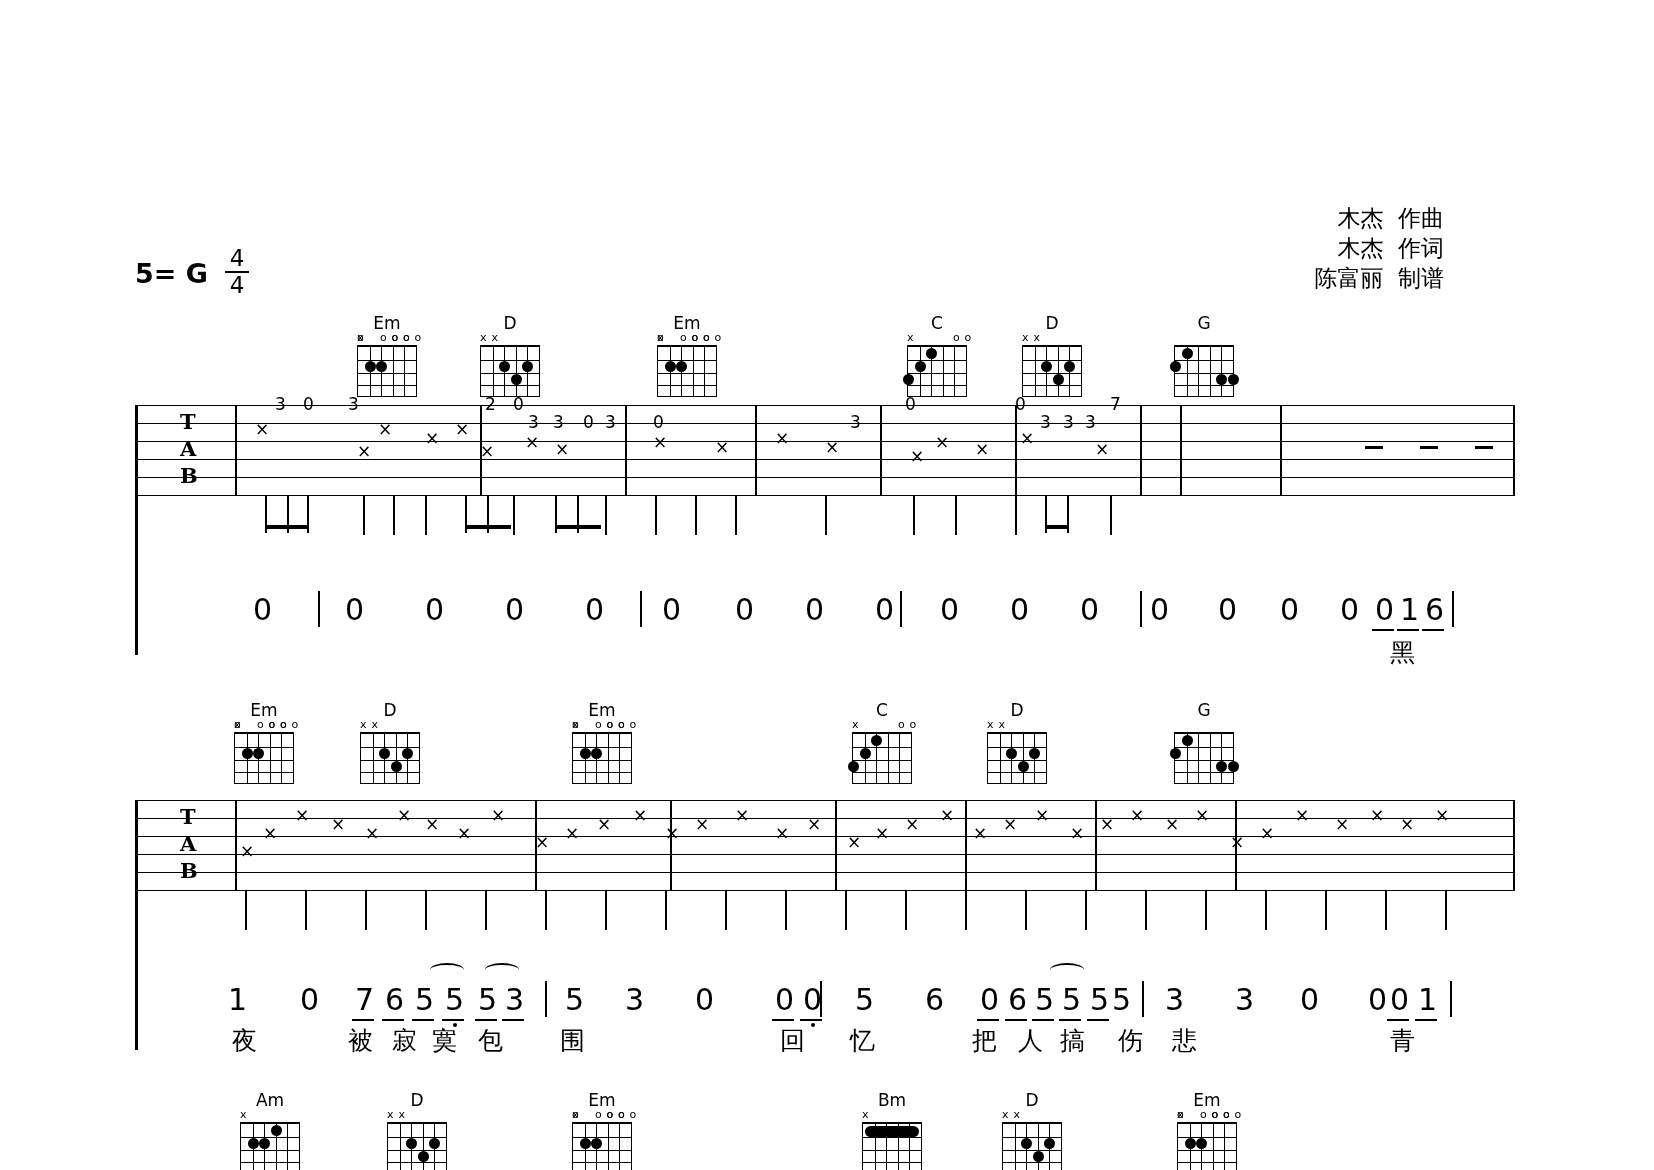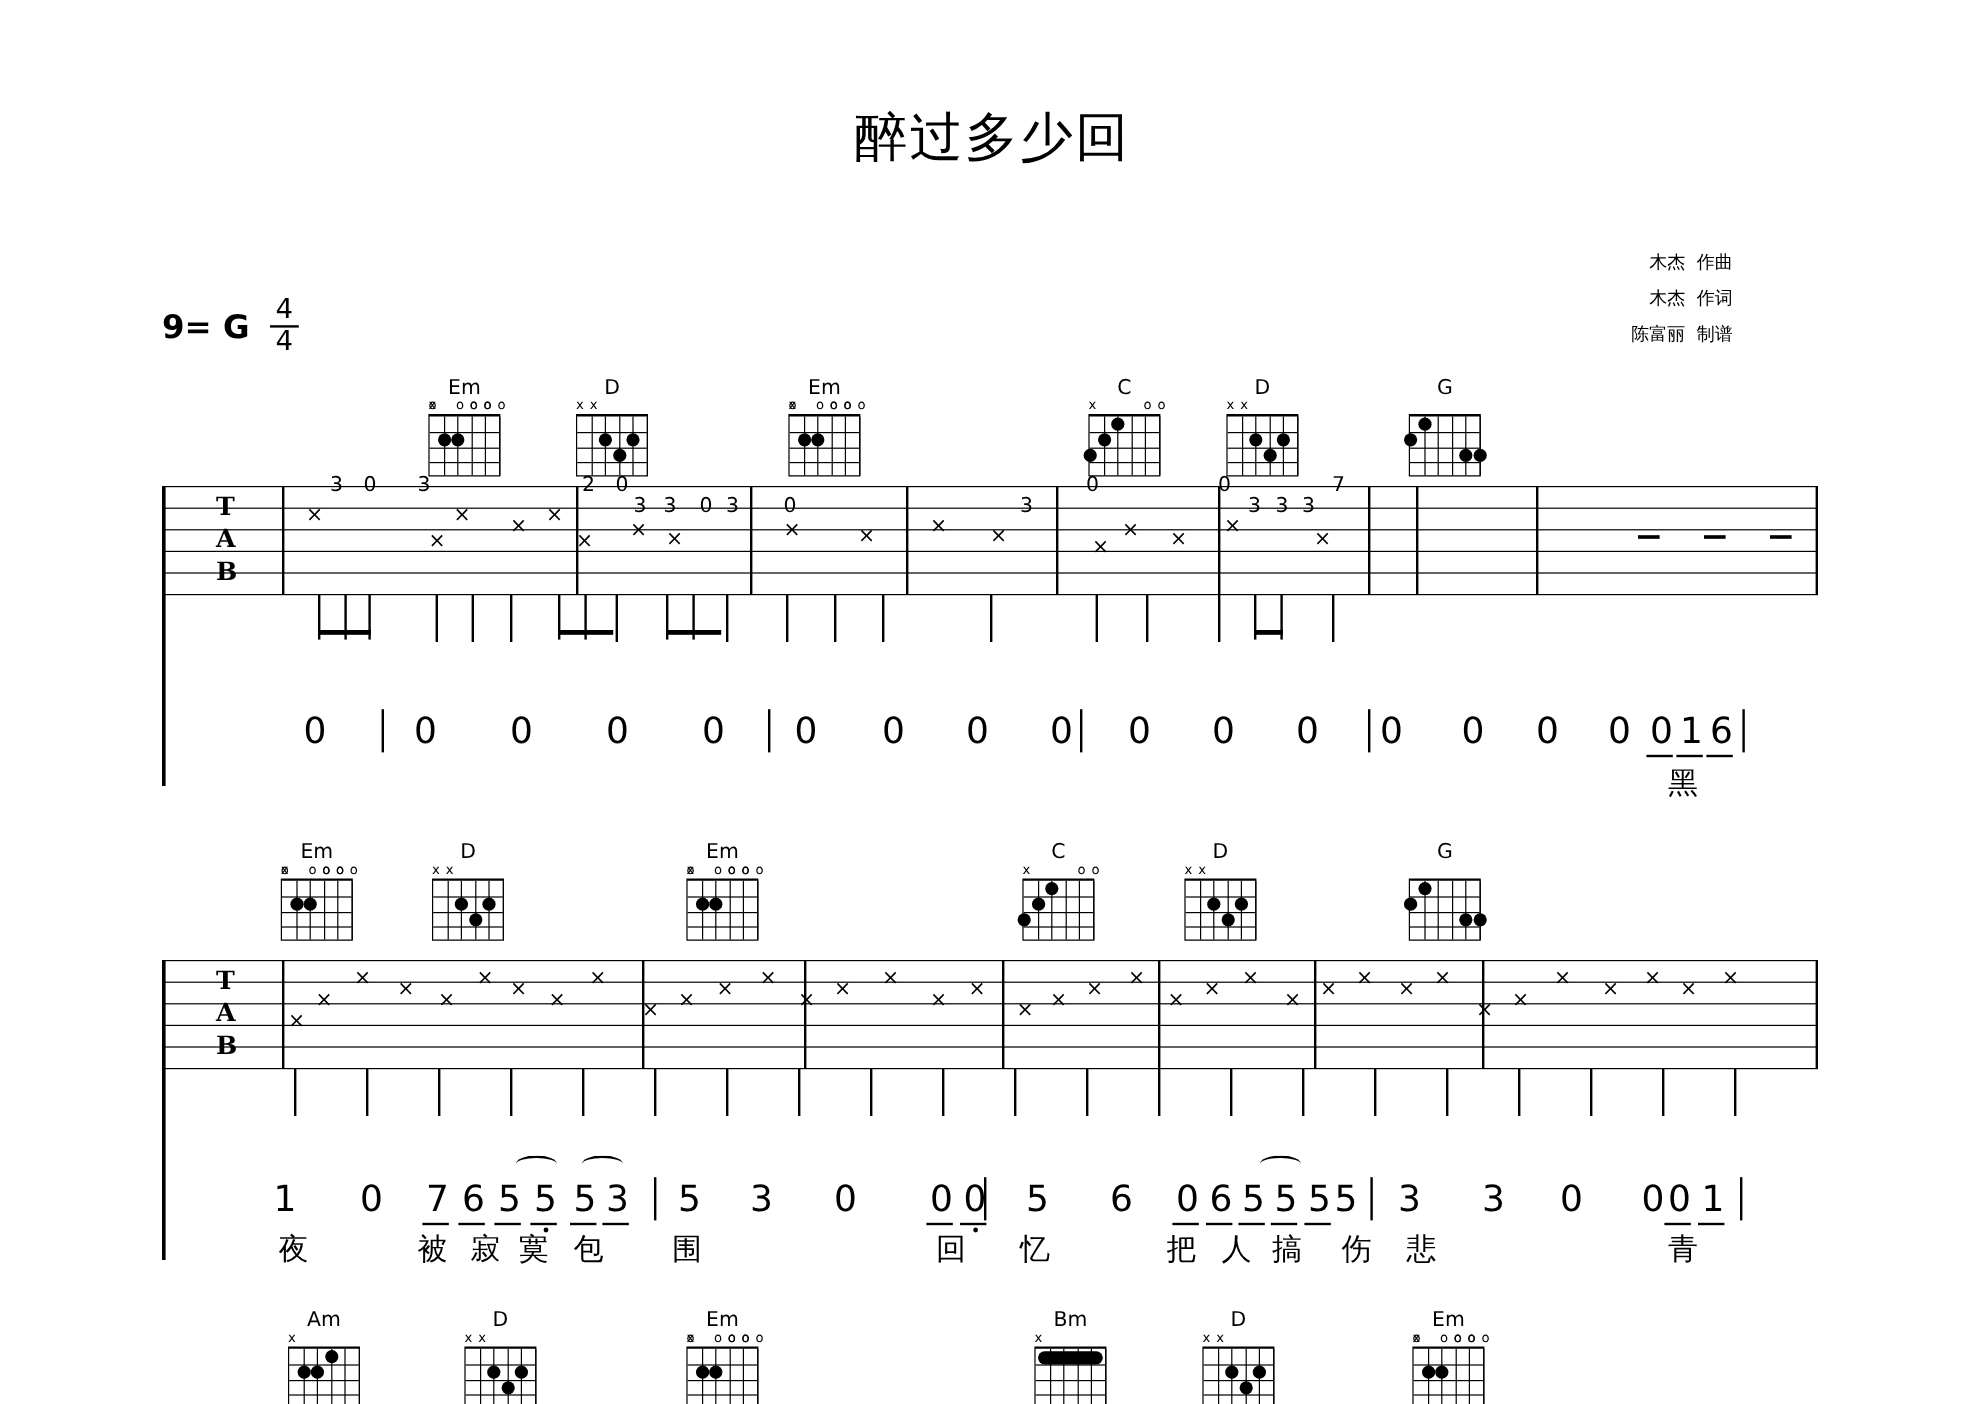--- a/index.html
+++ b/index.html
@@ -2,21 +2,21 @@
 <html><head>
 <meta charset="utf-8">
 <style>
   html,body{margin:0;padding:0;background:#ffffff;}
   body{width:1654px;height:1170px;position:relative;font-family:"Liberation Serif",serif;color:#000;}
   .sheet{position:absolute;inset:0;}
 
   
   .title{position:absolute;left:0;top:85px;width:1654px;text-align:center;font-family:"DejaVu Sans",sans-serif;font-size:44px;letter-spacing:2px;}
   .subtitle{position:absolute;left:0;top:152px;width:1654px;text-align:center;font-family:"DejaVu Sans",sans-serif;font-size:26px;letter-spacing:1px;padding-left:30px;box-sizing:border-box;}
-  .credits{position:absolute;right:210px;top:203px;text-align:right;font-family:"DejaVu Sans",sans-serif;font-size:15px;line-height:30px;}
+  .credits{position:absolute;right:210px;top:203px;text-align:right;font-family:"DejaVu Sans",sans-serif;font-size:23px;line-height:30px;}
   .credits div{white-space:pre;}
   .keysig{position:absolute;left:135px;top:258px;font-family:"DejaVu Sans",sans-serif;font-size:27px;font-weight:bold;}
   .timesig{position:absolute;left:225px;top:248px;font-family:"DejaVu Sans",sans-serif;font-size:23px;text-align:center;line-height:21px;}
   .timesig .bar{display:block;width:24px;height:2px;background:#000;margin:2px 0;}
 
   
   .chord{position:absolute;width:64px;}
   .chord .cname{font-family:"DejaVu Sans",sans-serif;font-size:17px;text-align:center;margin-bottom:2px;}
   .chord .marks{height:10px;position:relative;}
   .chord .marks span{position:absolute;font-family:"DejaVu Sans",sans-serif;font-size:11px;line-height:10px;top:-2px;}
@@ -44,29 +44,28 @@
   .nbar{position:absolute;width:2px;background:#000;}
   .underln{position:absolute;height:2px;background:#000;}
   .dotb{position:absolute;width:4px;height:4px;border-radius:50%;background:#000;}
   .slur{position:absolute;border-top:2px solid #000;border-radius:50%;height:12px;}
 </style>
 </head>
 <body>
 
 <div class="sheet">
 
-  <div class="title">醉过多少回</div>
 
   <div class="credits">
     <div>木杰  作曲</div>
     <div>木杰  作词</div>
     <div>陈富丽  制谱</div>
   </div>
 
-  <div class="keysig">9= G</div>
+  <div class="keysig">5= G</div>
   <div class="timesig">
     <span>4</span>
     <span class="bar"></span>
     <span>4</span>
   </div>
 
   <div id="chords1">
       <div class="chord" style="left: 355px; top: 313px;">
         <div class="cname">Em</div>
         <div class="marks">

